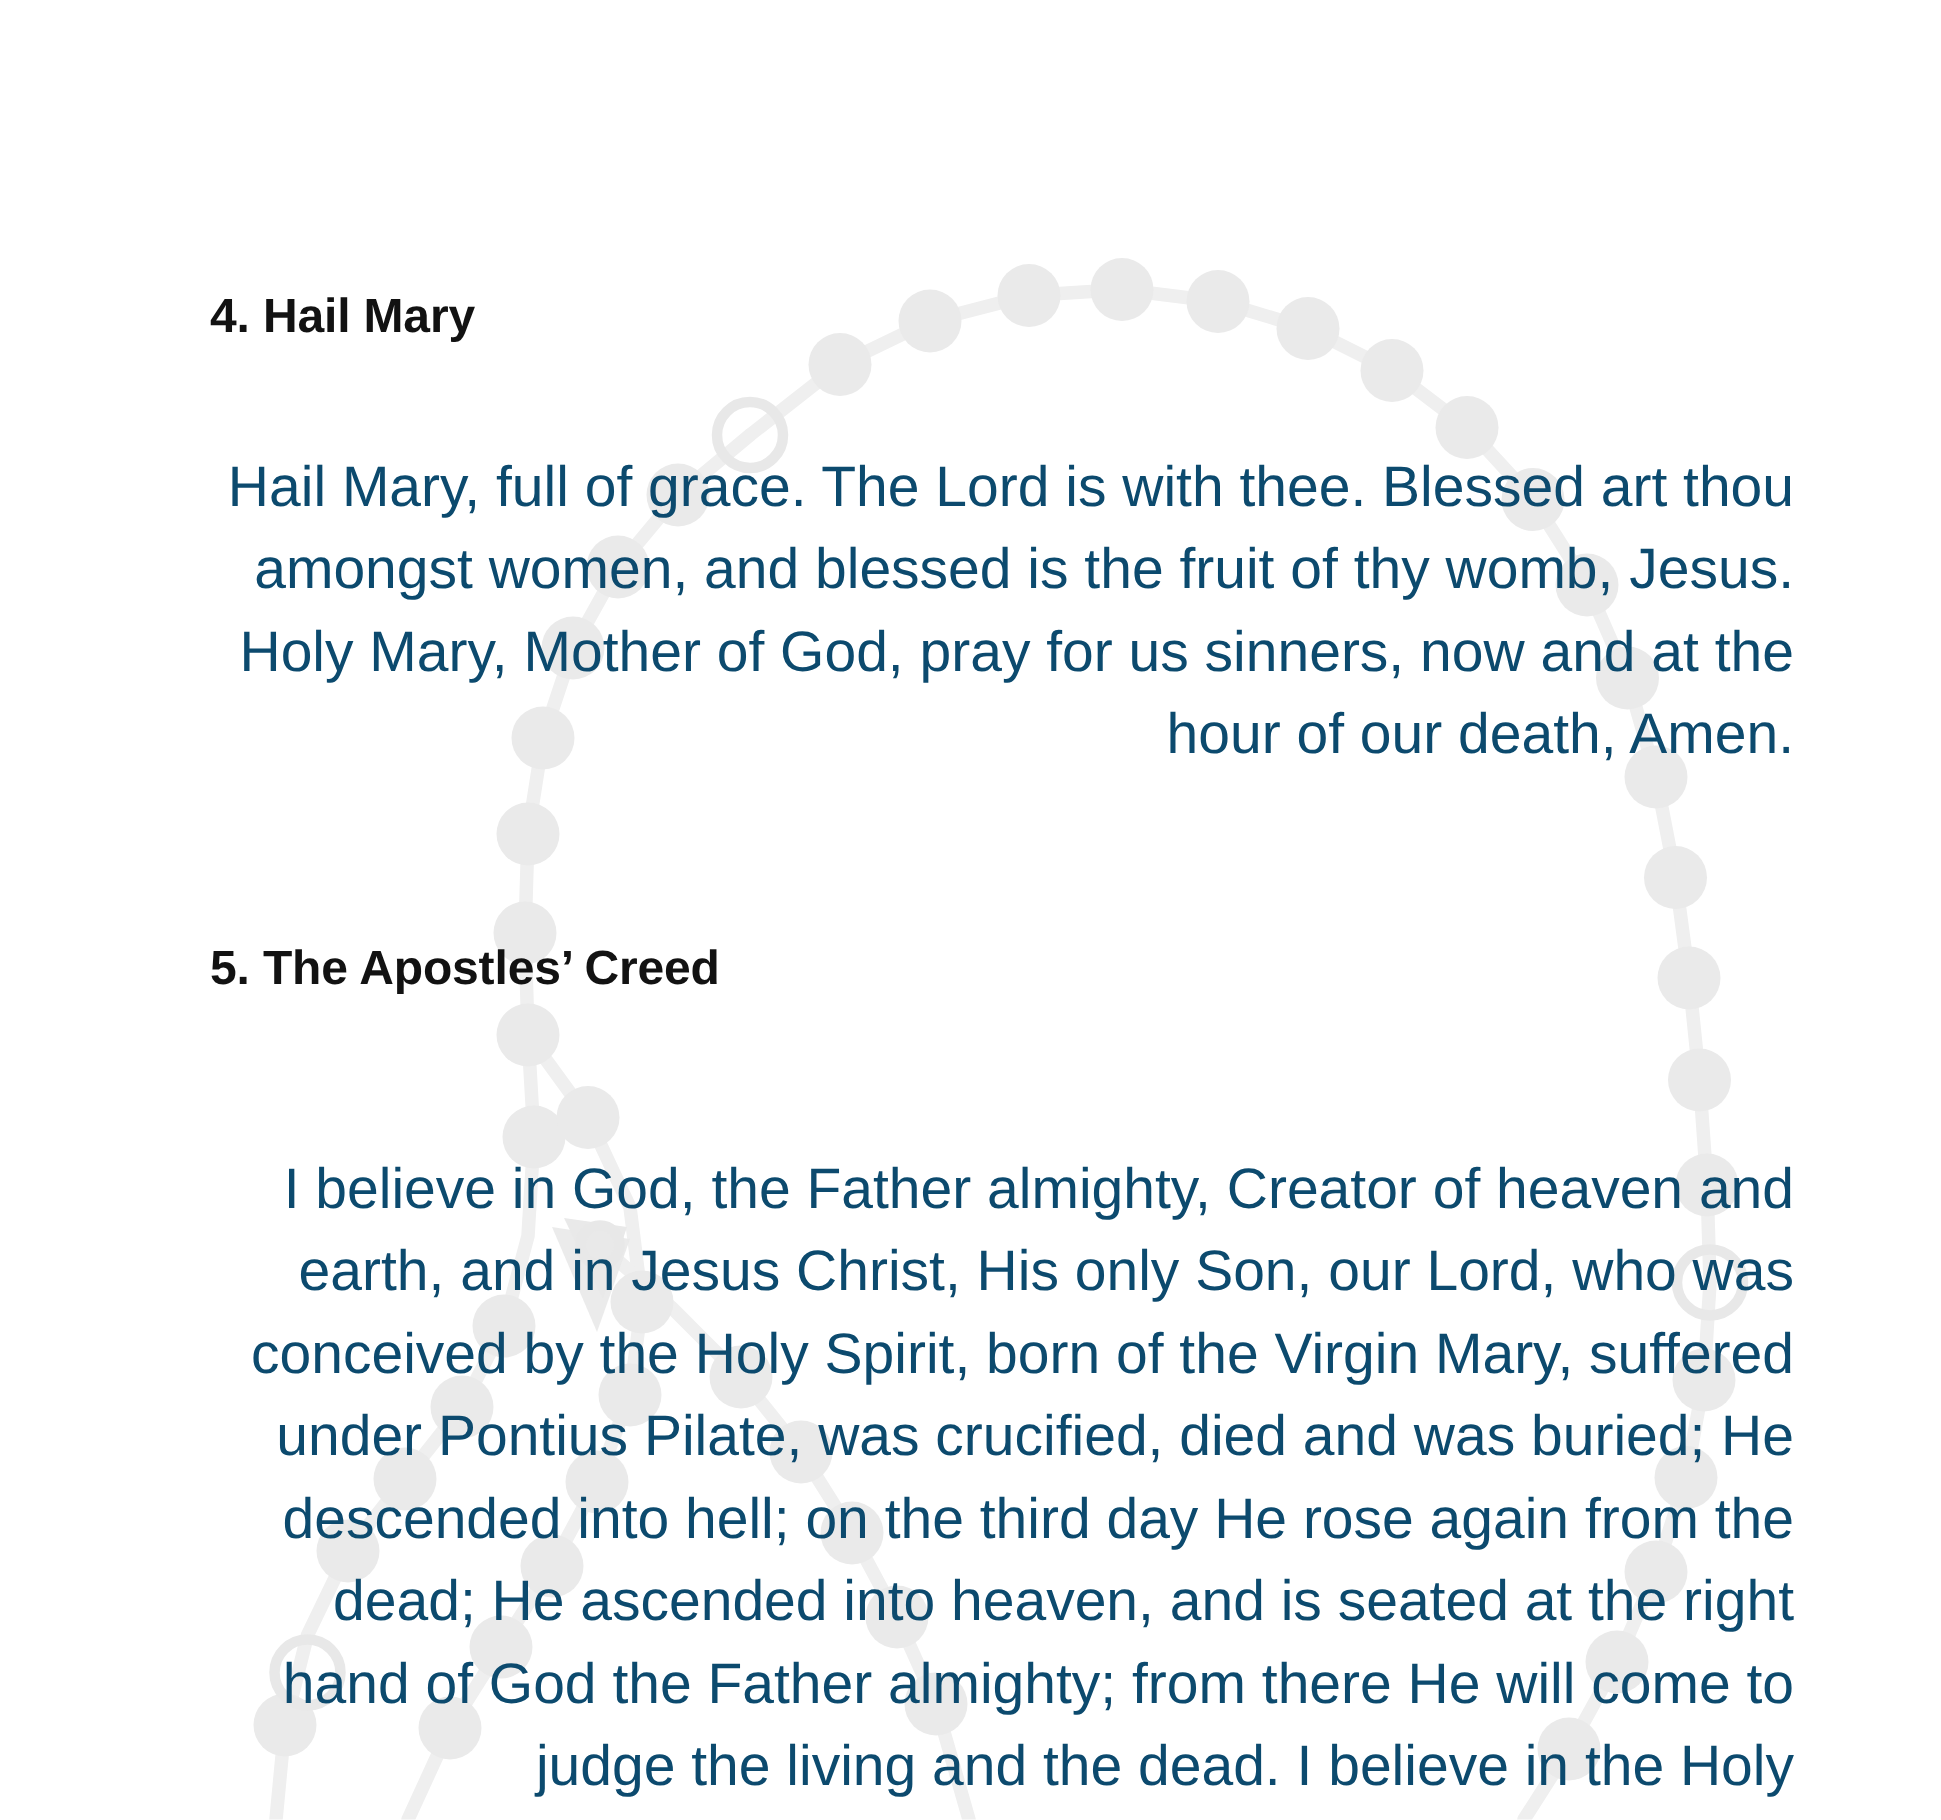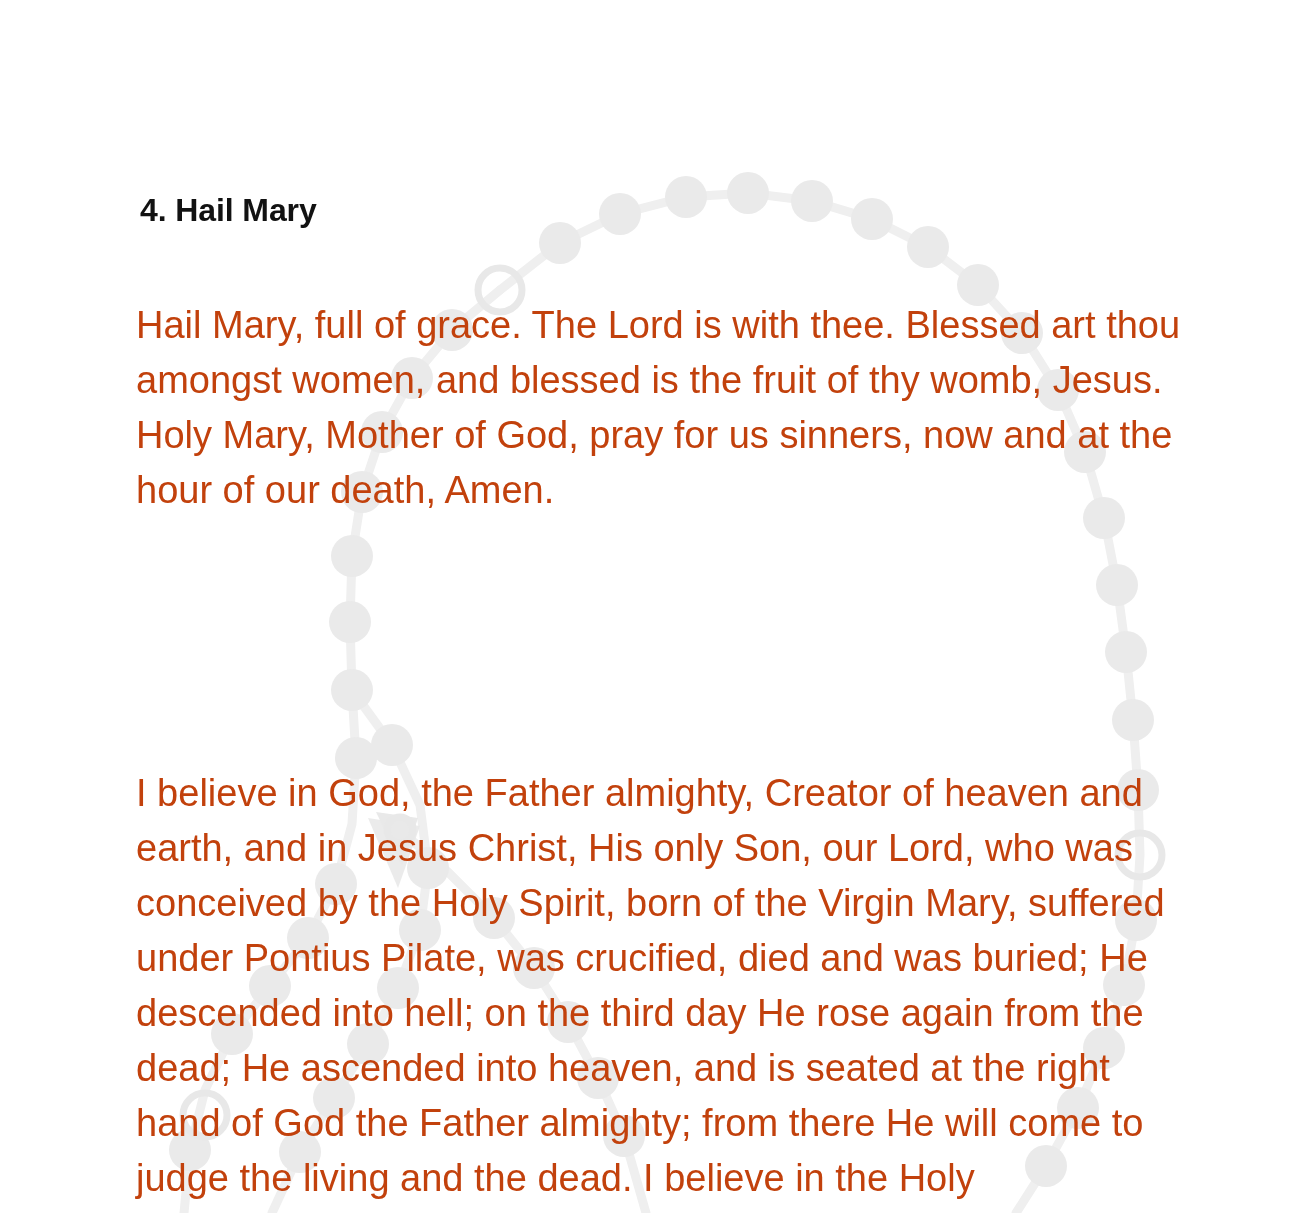--- a/index.html
+++ b/index.html
@@ -54,25 +54,26 @@
     color: #121212;
     font-family: "Liberation Sans", sans-serif;
   }
 
   .section-body {
     margin: 0;
     padding: 0 0 0 136px;
     font-size: 38px;
     font-weight: 400;
     line-height: 55px;
-    color: #c2410c;
+    color: #0c4a6e;
     font-family: "Liberation Sans", sans-serif;
     width: 1060px;
     box-sizing: content-box;
     white-space: pre-line;
+    text-align: right;
   }
 
   #section-hail-mary { top: 190px; }
   #hail-mary-body-wrap { top: 298px; }
   #section-creed { top: 625px; }
   #creed-body-wrap { top: 766px; }
 </style>
 </head>
 <body>
 
@@ -164,18 +165,21 @@
 <div id="page-content">
 
   <div class="section" id="section-hail-mary">
     <h2 class="section-heading">4. Hail Mary</h2>
   </div>
 
   <div class="section" id="hail-mary-body-wrap">
     <p class="section-body">Hail Mary, full of grace. The Lord is with thee. Blessed art thou amongst women, and blessed is the fruit of thy womb, Jesus. Holy Mary, Mother of God, pray for us sinners, now and at the hour of our death, Amen.</p>
   </div>
 
+  <div class="section" id="section-creed">
+    <h2 class="section-heading">5. The Apostles’ Creed</h2>
+  </div>
 
   <div class="section" id="creed-body-wrap">
     <p class="section-body">I believe in God, the Father almighty, Creator of heaven and earth, and in Jesus Christ, His only Son, our Lord, who was conceived by the Holy Spirit, born of the Virgin Mary, suffered under Pontius Pilate, was crucified, died and was buried; He descended into hell; on the third day He rose again from the dead; He ascended into heaven, and is seated at the right hand of God the Father almighty; from there He will come to judge the living and the dead. I believe in the Holy</p>
   </div>
 
 </div>
 
 </body></html>

